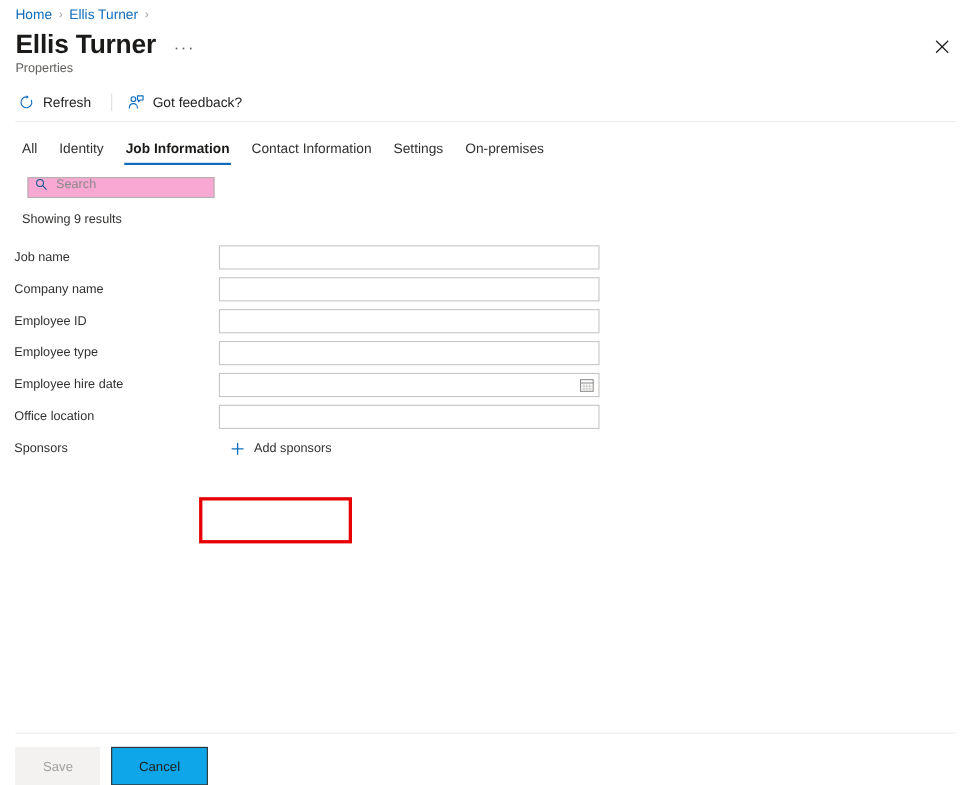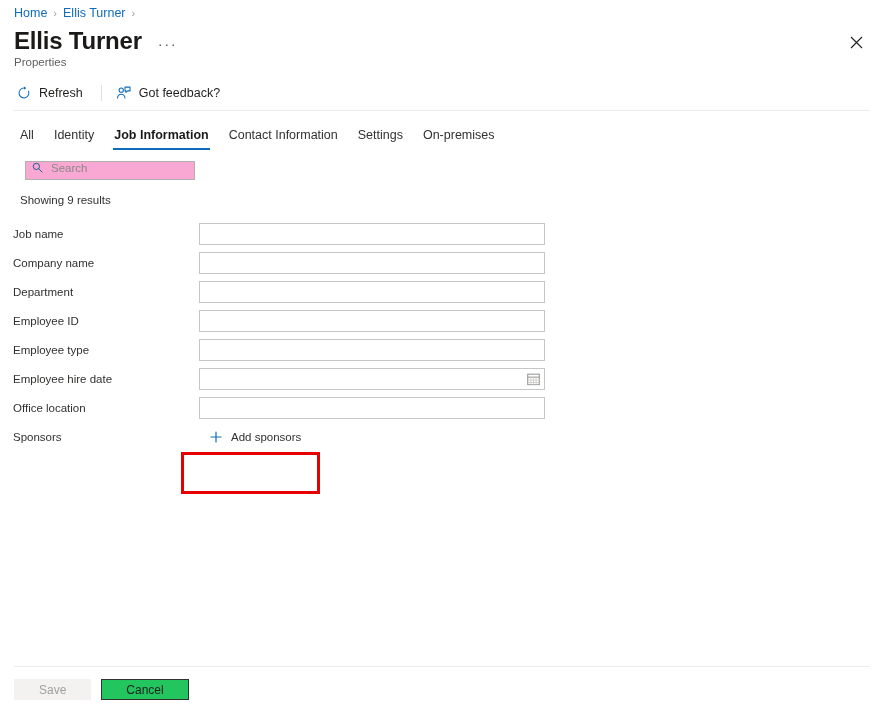--- a/index.html
+++ b/index.html
@@ -286,34 +286,34 @@
     position: absolute;
     left: 14px;
     top: 679px;
     display: flex;
     align-items: center;
     gap: 10px;
   }
   .btn {
     font-family: "Liberation Sans", sans-serif;
     font-size: 12px;
-    height: 21px;
+    height: 35px;
     min-width: 67px;
     padding: 0 24px;
     box-sizing: border-box;
     cursor: pointer;
   }
   .btn-save {
     background: #f3f2f1;
     border: 1px solid #f3f2f1;
     color: #a19f9d;
     cursor: default;
   }
   .btn-cancel {
-    background: #22c55e;
+    background: #0ea5e9;
     border: 1px solid #323130;
     color: #201f1e;
   }
 </style>
 </head>
 <body>
 
 <div class="breadcrumb">
   <a class="crumb-link">Home</a>
   <span class="crumb-sep">›</span>
@@ -387,26 +387,20 @@
     </div>
   </div>
 
   <div class="form-row">
     <div class="row-label">Company name</div>
     <div class="field-wrap">
       <input class="text-field" type="text" style="">
     </div>
   </div>
 
-  <div class="form-row">
-    <div class="row-label">Department</div>
-    <div class="field-wrap">
-      <input class="text-field" type="text" style="">
-    </div>
-  </div>
 
   <div class="form-row">
     <div class="row-label">Employee ID</div>
     <div class="field-wrap">
       <input class="text-field" type="text" style="">
     </div>
   </div>
 
   <div class="form-row">
     <div class="row-label">Employee type</div>

